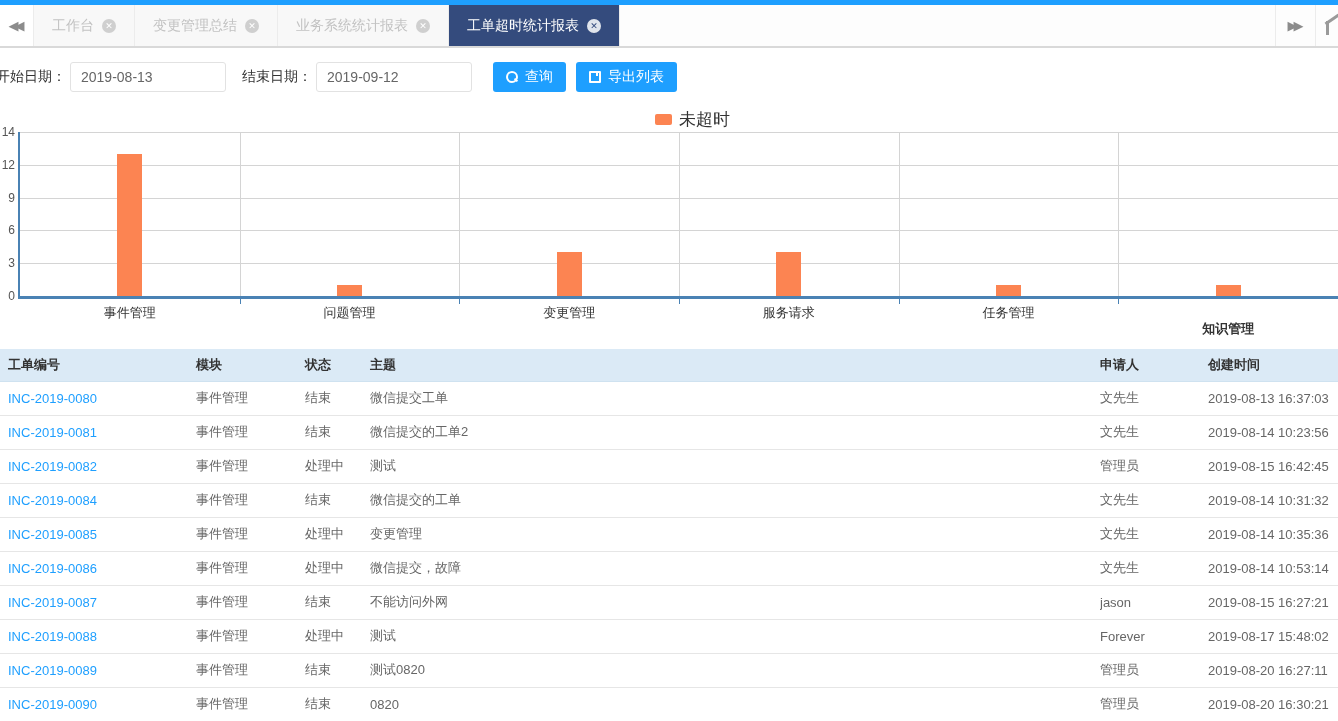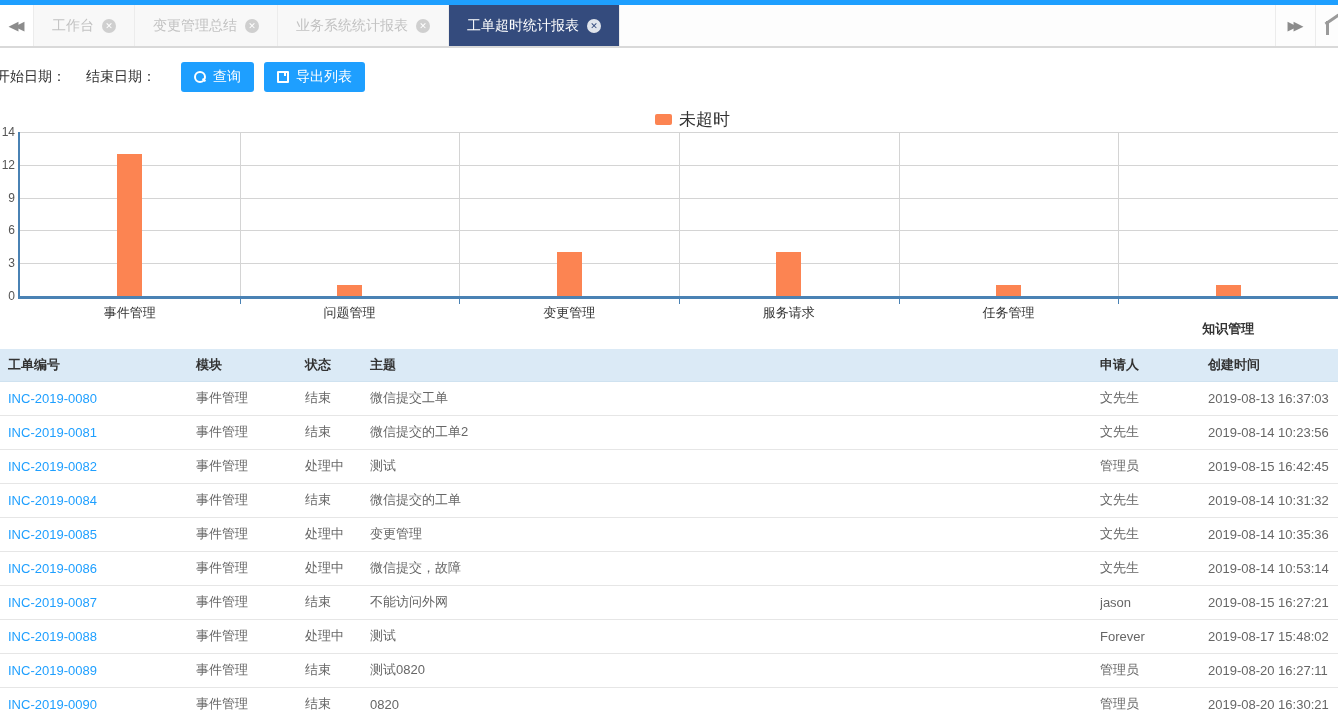--- a/index.html
+++ b/index.html
@@ -105,23 +105,25 @@
     </div>
     <div class="partial-action">
       <span class="b1"></span>
         <span class="b2"></span>
     </div>
   </div>
 
   <div class="filterbar">
     <span class="flabel">开始日期：</span>
     <span class="gap1"></span>
+    <input class="dateinput" type="text" value="2019-08-13" style="">
     <span class="gap2"></span>
     <span class="flabel">结束日期：</span>
     <span class="gap1"></span>
+    <input class="dateinput" type="text" value="2019-09-12" style="">
     <span class="gap3"></span>
     <button class="btn">
       <span class="ico-search"></span>
       <span>查询</span>
     </button>
     <span class="gap4"></span>
     <button class="btn">
       <span class="ico-save"></span>
       <span>导出列表</span>
     </button>

